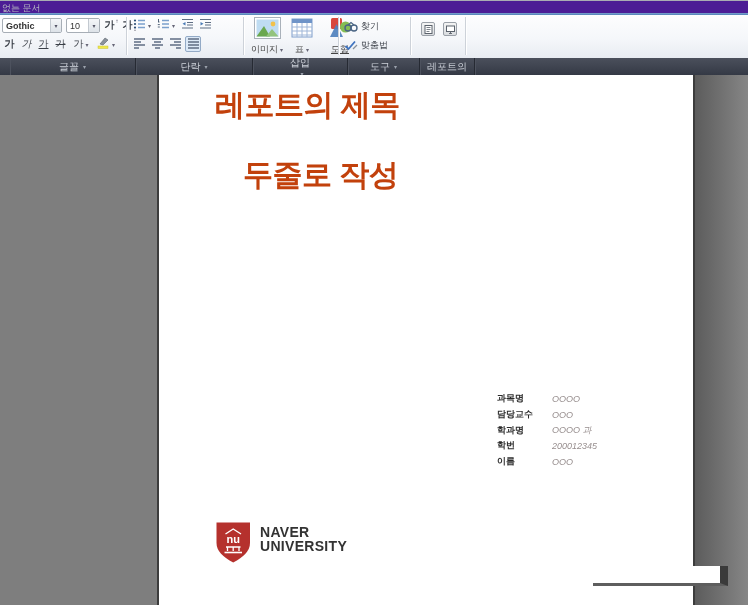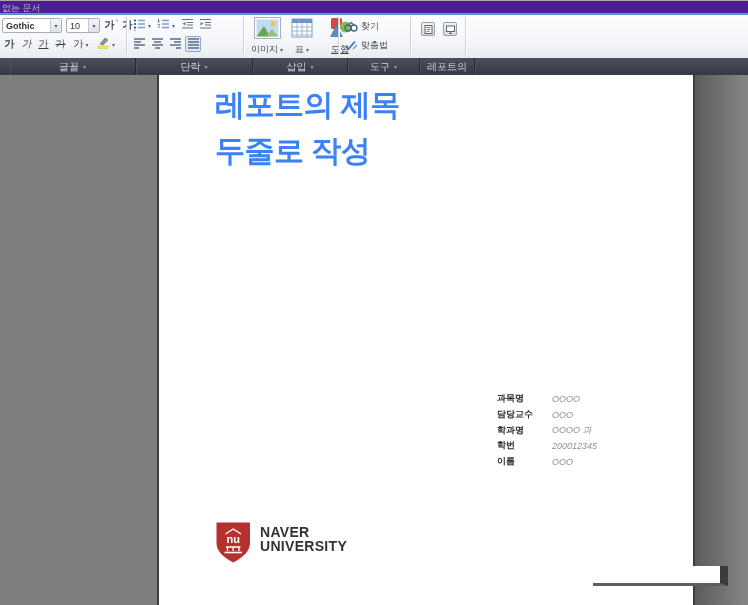--- a/index.html
+++ b/index.html
@@ -57,24 +57,24 @@
 
   
   #docarea { position:absolute; left:0; top:75px; width:748px; height:530px; background:#7e7e7e; }
   #page { position:absolute; left:157px; top:0; width:538px; height:530px; background:#fff;
     border-left:2px solid #3c3c3c; border-right:2px solid #3c3c3c; }
   #edge-strip { position:absolute; left:695px; top:0; width:53px; height:530px;
     background:linear-gradient(90deg,#5c5c5c,#868686); }
   #float-box { position:absolute; left:593px; top:491px; width:135px; height:20px; background:#fff;
     border-bottom:3px solid #5e5e5e; border-right:8px solid #3a3a3a; }
 
-  .doc-title { position:absolute; left:56px; font-size:30px; font-weight:bold; color:#3b82f6;
+  .doc-title { position:absolute; left:56px; font-size:30px; font-weight:bold; color:#c2410c;
     letter-spacing:-0.5px; white-space:nowrap; }
   #doc-title-1 { top:10px; }
-  #doc-title-2 { top:56px; }
+  #doc-title-2 { top:80px;margin-left:28px; }
 
   #info-table { position:absolute; left:338px; top:316px; }
   .info-row { display:flex; height:15.7px; align-items:center; font-size:9px; }
   .info-label { width:55px; font-weight:bold; color:#2a2a2a; }
   .info-value { color:#978e8e;font-style:italic; }
 
   #logo { position:absolute; left:56px; top:446px; display:flex; align-items:flex-start; }
   #logo-text { margin-left:8px; margin-top:4px; font-size:14px; font-weight:bold; color:#333;
     line-height:14px; letter-spacing:0.3px; }
 </style>
@@ -274,21 +274,21 @@
 
   <div id="band">
     <div class="bandseg" style="width:126px;margin-left:10px;">
       <span>글꼴</span>
       <span class="mini-arrow">▾</span>
     </div>
     <div class="bandseg" style="width:117px;">
       <span>단락</span>
       <span class="mini-arrow">▾</span>
     </div>
-    <div class="bandseg" style="width:95px;">
+    <div class="bandseg" style="width:95px;flex-direction:column;">
       <span>삽입</span>
       <span class="mini-arrow">▾</span>
     </div>
     <div class="bandseg" style="width:72px;">
       <span>도구</span>
       <span class="mini-arrow">▾</span>
     </div>
     <div class="bandseg" style="width:55px;">
       <span>레포트의</span>
     </div>

